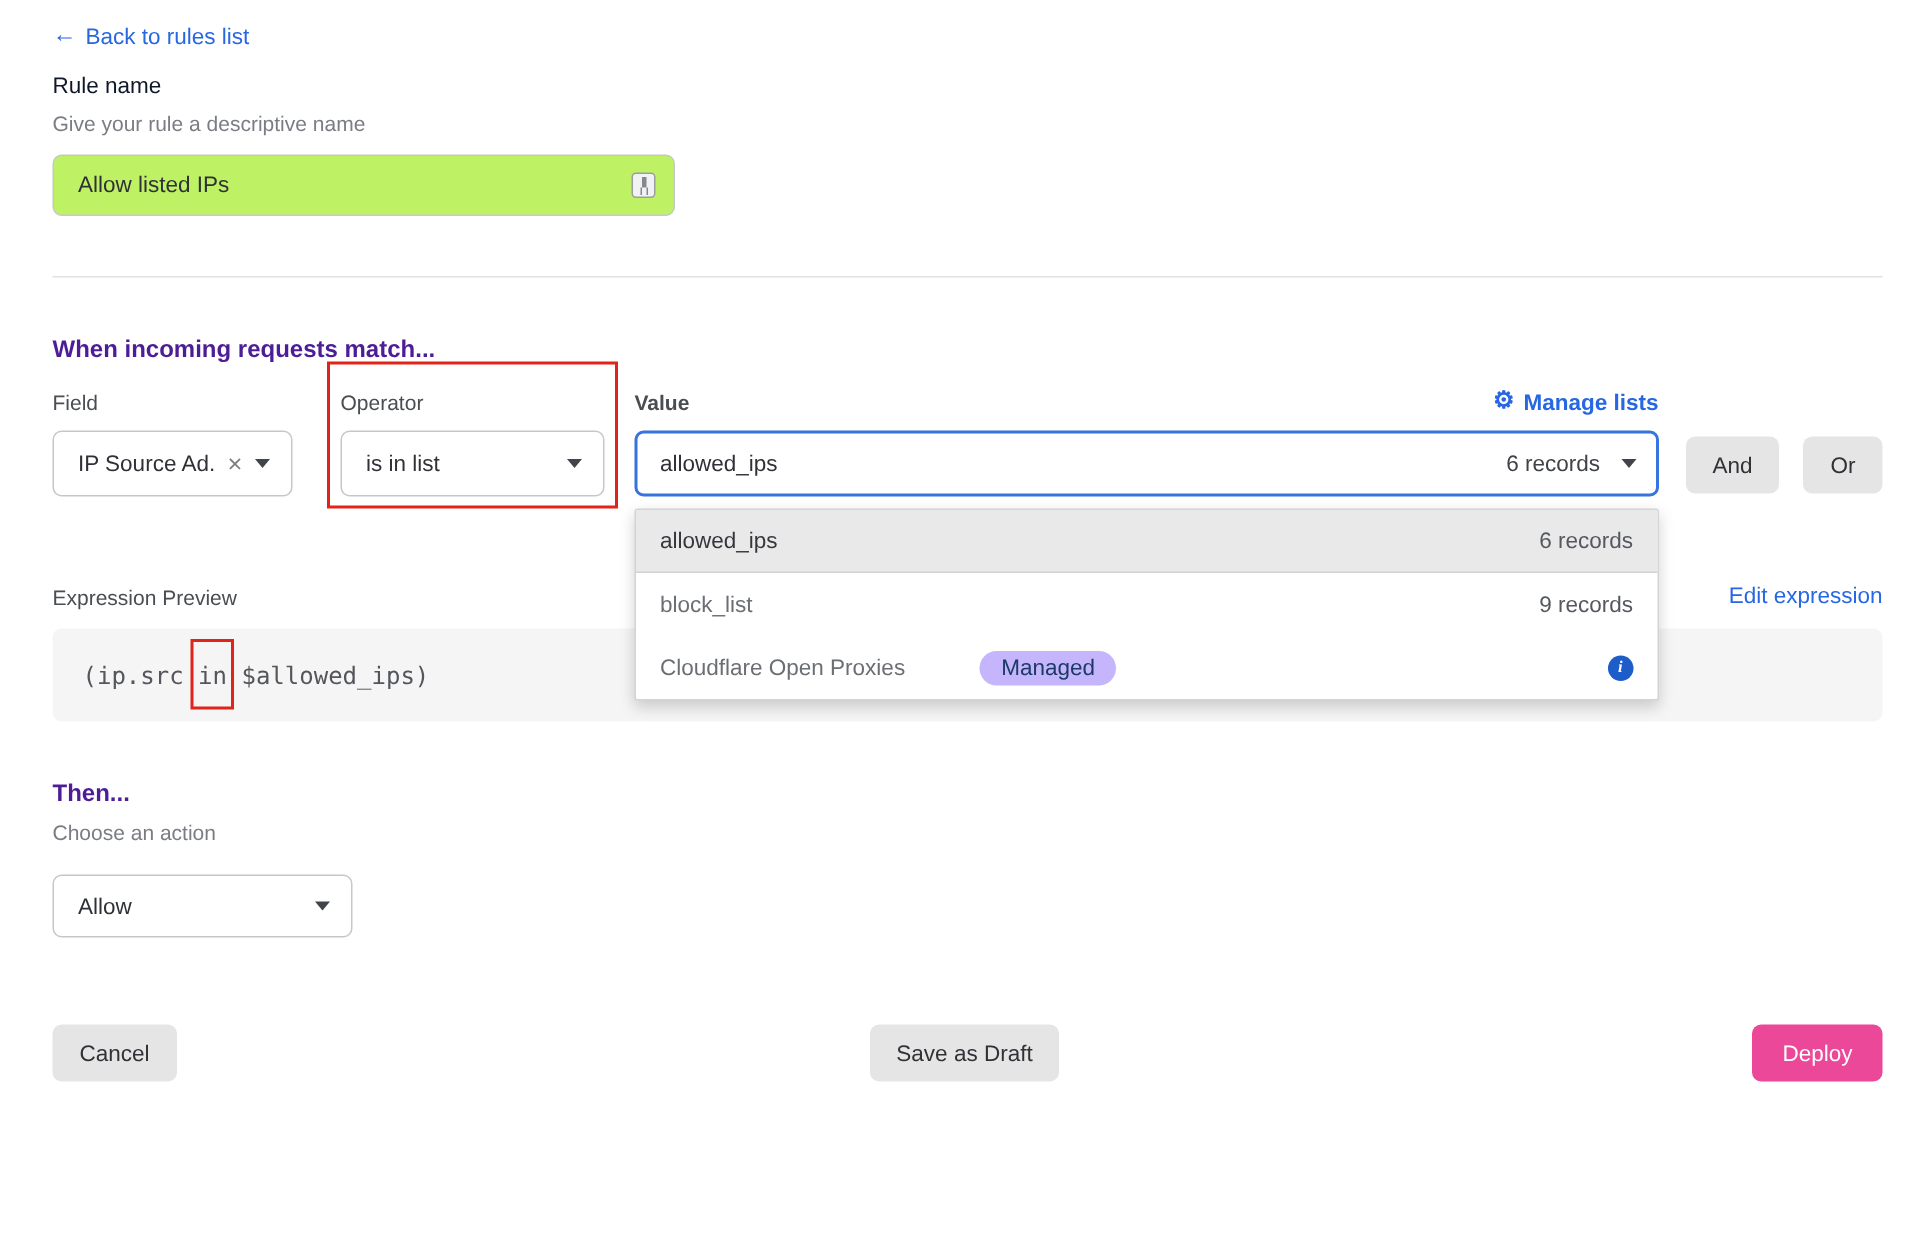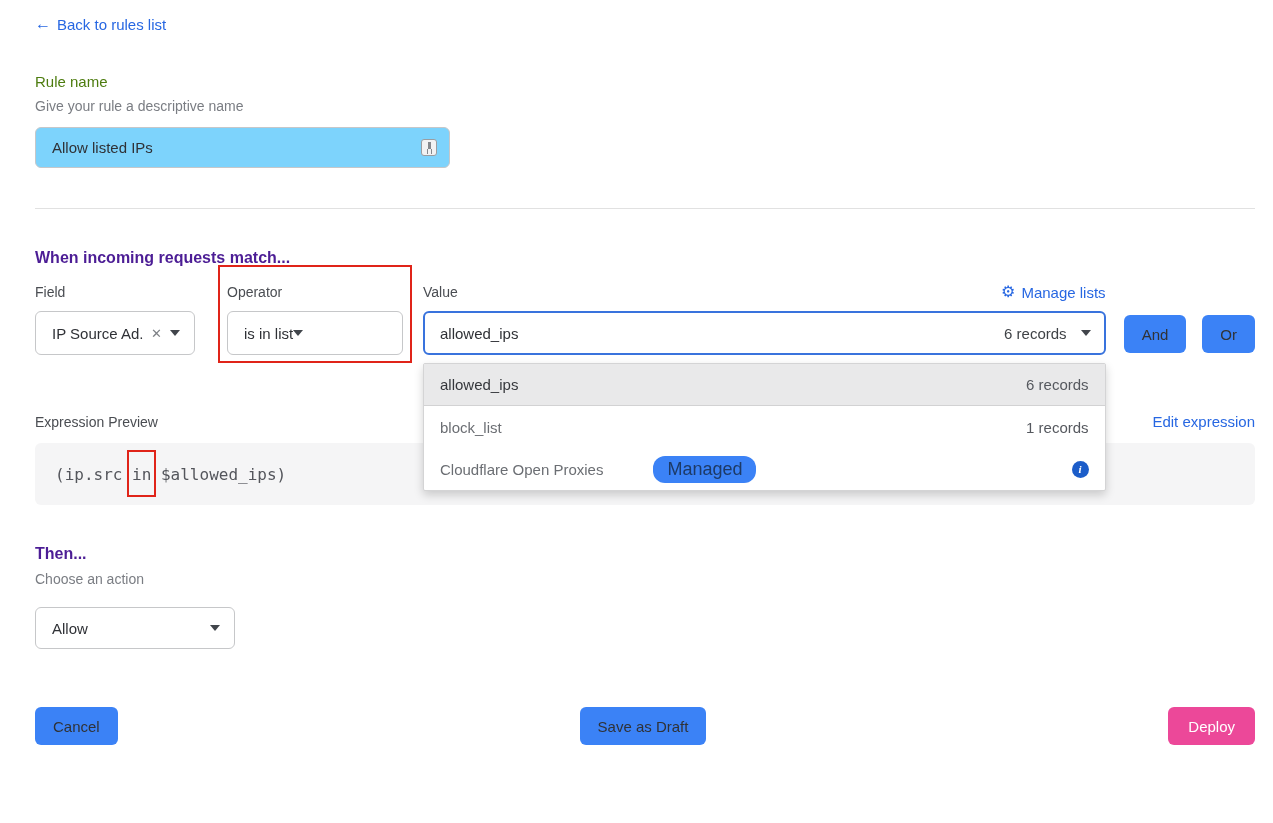--- a/index.html
+++ b/index.html
@@ -12,28 +12,28 @@
   }
   .page { padding:15px 18px 0 35px; position:relative; }
 
   
   .back-link { display:inline-flex; align-items:center; gap:6px; color:#2767e2;
     font-size:15px; text-decoration:none; cursor:pointer; }
   .back-link .arrow { font-size:16px; }
 
   h1.page-title { margin-top:24px; font-size:23px; font-weight:bold; color:#2f3136; }
 
-  .field-label { margin-top:40px; font-size:15px; color:#4d7c0f; }
+  .field-label { margin-top:16px; font-size:15px; color:#0f172a; }
   .hint { margin-top:8px; font-size:14px; color:#7a7d83; }
 
   .text-input {
     margin-top:13px; width:415px; height:41px;
     border:1px solid #c6c7c9; border-radius:6px;
     display:flex; align-items:center; padding:0 12px 0 16px;
-    font-size:15px; color:#2f3136; background:#7dd3fc;
+    font-size:15px; color:#2f3136; background:#bef264;
   }
   .text-input .val { flex:1; }
   .autofill { width:16px; height:17px; border:1.5px solid #9a9da1; border-radius:3px;
     display:flex; align-items:center; justify-content:center; background:#f2f2f3; }
   .autofill::before { content:""; display:block; width:3px; height:7px; background:#85888d;
     box-shadow:-2px 6px 0 -1px #85888d, 2px 6px 0 -1px #85888d; margin-top:-4px; }
 
   hr.divider { margin-top:40px; border:none; border-top:1px solid #e1e1e1; width:1220px; }
 
   h2.section { margin-top:40px; font-size:16px; font-weight:bold; color:#4c1d95; }
@@ -47,51 +47,51 @@
     font-size:15px; color:#2f3136; cursor:pointer;
   }
   .caret { width:0; height:0; border-left:5px solid transparent; border-right:5px solid transparent;
     border-top:6px solid #41454b; display:inline-block; }
   .field-col { width:160px; margin-right:32px; }
   .field-col .select { justify-content:space-between; gap:8px; }
   .field-col .sel-text { white-space:nowrap; overflow:hidden; }
   .clear { color:#7d8085; font-size:13px; cursor:pointer; }
 
   .op-col { width:176px; margin-right:20px; position:relative; }
-  .op-col .select { }
+  .op-col .select { justify-content:space-between; }
   .red-box { position:absolute; left:-9px; right:-9px; top:-16px; bottom:-8px;
     border:2px solid #e02419; pointer-events:none; z-index:3; }
 
   .value-col { flex:1; position:relative; }
-  .value-head { display:flex; justify-content:space-between; align-items:center; }
+  .value-head { display:flex; justify-content:space-between; align-items:center;font-weight:bold; }
   .manage { color:#2767e2; font-size:15px; display:inline-flex; align-items:center; gap:6px;
     text-decoration:none; cursor:pointer; }
   .gear { font-size:16px; line-height:1; }
   .select.focused { border:2px solid #3973dd; padding:0 13px 0 15px; justify-content:space-between; }
   .select .right-group { display:flex; align-items:center; gap:14px; color:#3f4246; }
 
   .btn-wrap { display:flex; padding-top:34px; }
-  .gray-btn { background:#3b82f6; border:none; border-radius:6px; height:38px;
+  .gray-btn { background:#e5e5e5; border:none; border-radius:6px; height:38px;
     font-size:15px; color:#303236; padding:0 18px; cursor:pointer;
     font-family:"Liberation Sans", sans-serif; }
   .btn-and { margin-left:18px; }
   .btn-or { margin-left:16px; }
 
   
   .dropdown { position:absolute; left:0; right:0; top:82px; z-index:5;
     background:#fff; border:1px solid #d4d4d5; border-radius:2px;
     box-shadow:0 4px 10px rgba(0,0,0,0.18); }
   .dd-row { height:42px; display:flex; align-items:center; justify-content:space-between;
     padding:0 16px; font-size:15px; cursor:pointer; }
   .dd-row.selected { background:#e9e9ea; border-bottom:1px solid #d2d2d3; color:#35373c; }
   .dd-name { color:#35373c; }
   .dd-row.muted .dd-name { color:#6b6e73; }
   .dd-meta { color:#55585e; }
   .dd-left { display:flex; align-items:center; }
-  .badge { background:#3b82f6; color:#1d3a66; font-size:18px; border-radius:12px;
+  .badge { background:#c4b5fd; color:#1d3a66; font-size:15px; border-radius:12px;
     padding:3px 14px; margin-left:50px; }
   .info-icon { width:17px; height:17px; border-radius:50%; background:#1c5dc9; color:#fff;
     font-size:11px; font-weight:bold; display:flex; align-items:center; justify-content:center;
     font-family:"Liberation Serif", serif; font-style:italic; cursor:pointer; }
 
   
   .expr-head { display:flex; justify-content:space-between; align-items:center;
     margin-top:58px; width:1220px; }
   .expr-label { font-size:14px; color:#4a4d52; }
   .edit-link { color:#2767e2; font-size:15px; text-decoration:none; cursor:pointer; }
@@ -171,21 +171,21 @@
         </span>
       </div>
 
       <div class="dropdown">
         <div class="dd-row selected">
           <span class="dd-name">allowed_ips</span>
           <span class="dd-meta">6 records</span>
         </div>
         <div class="dd-row muted">
           <span class="dd-name">block_list</span>
-          <span class="dd-meta">1 records</span>
+          <span class="dd-meta">9 records</span>
         </div>
         <div class="dd-row muted">
           <span class="dd-left">
             <span class="dd-name">Cloudflare Open Proxies</span>
             <span class="badge">Managed</span>
           </span>
           <span class="info-icon">i</span>
         </div>
       </div>
     </div>

